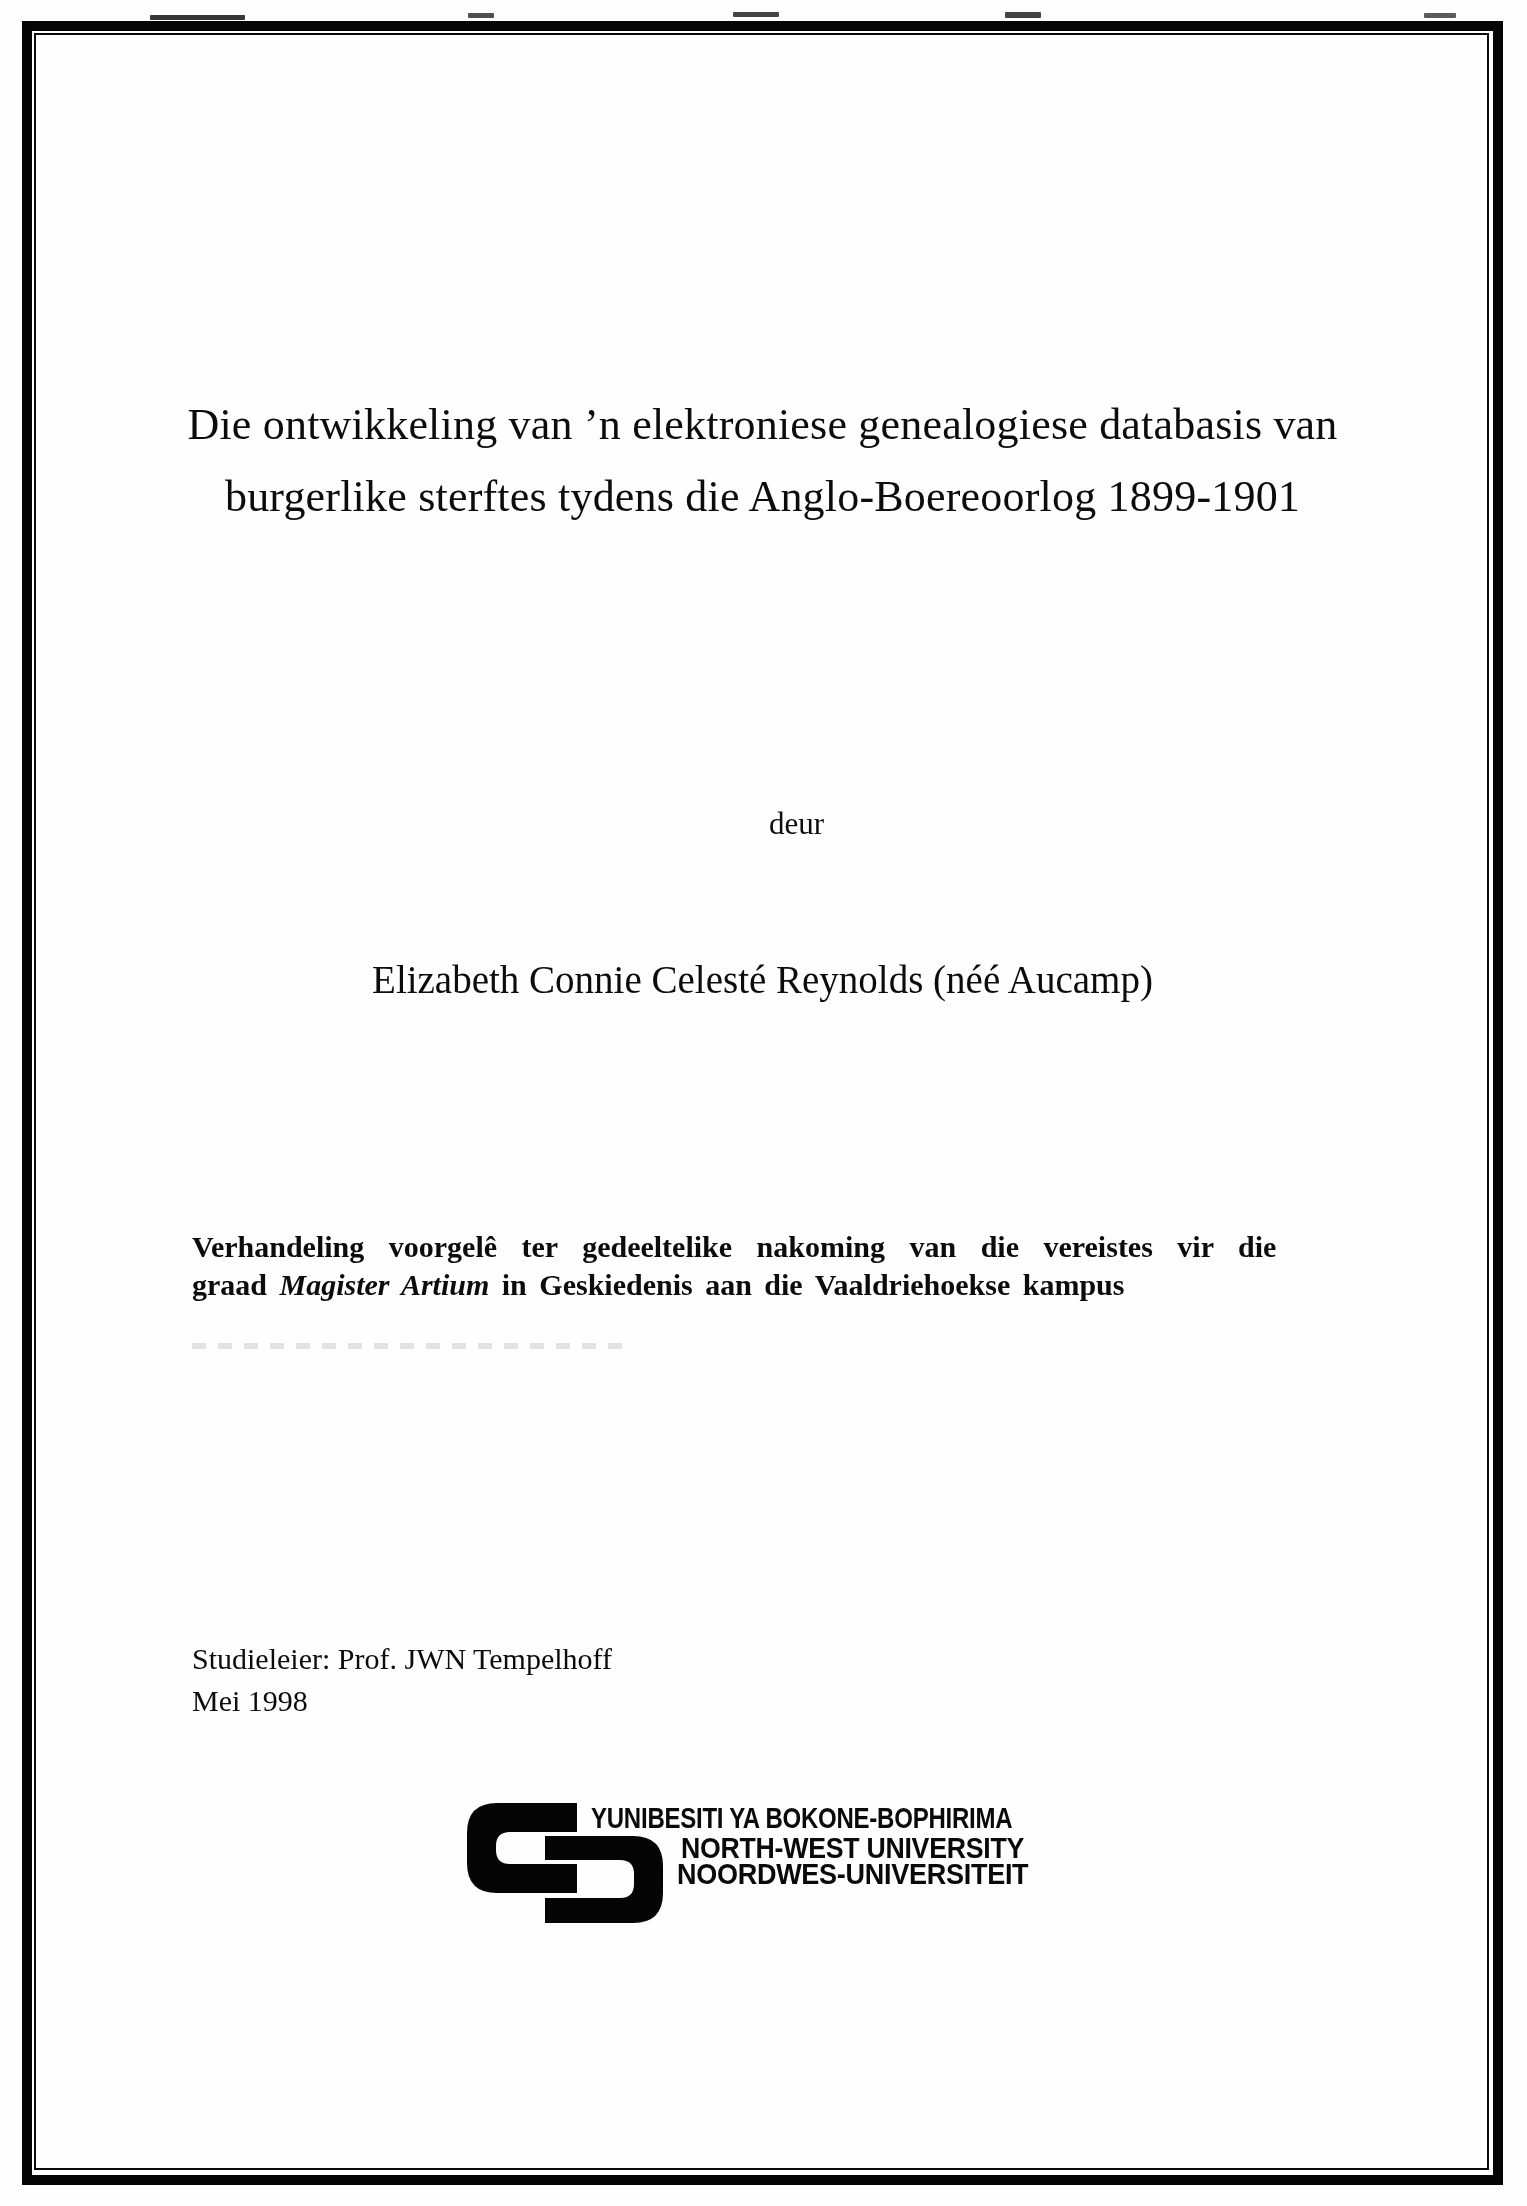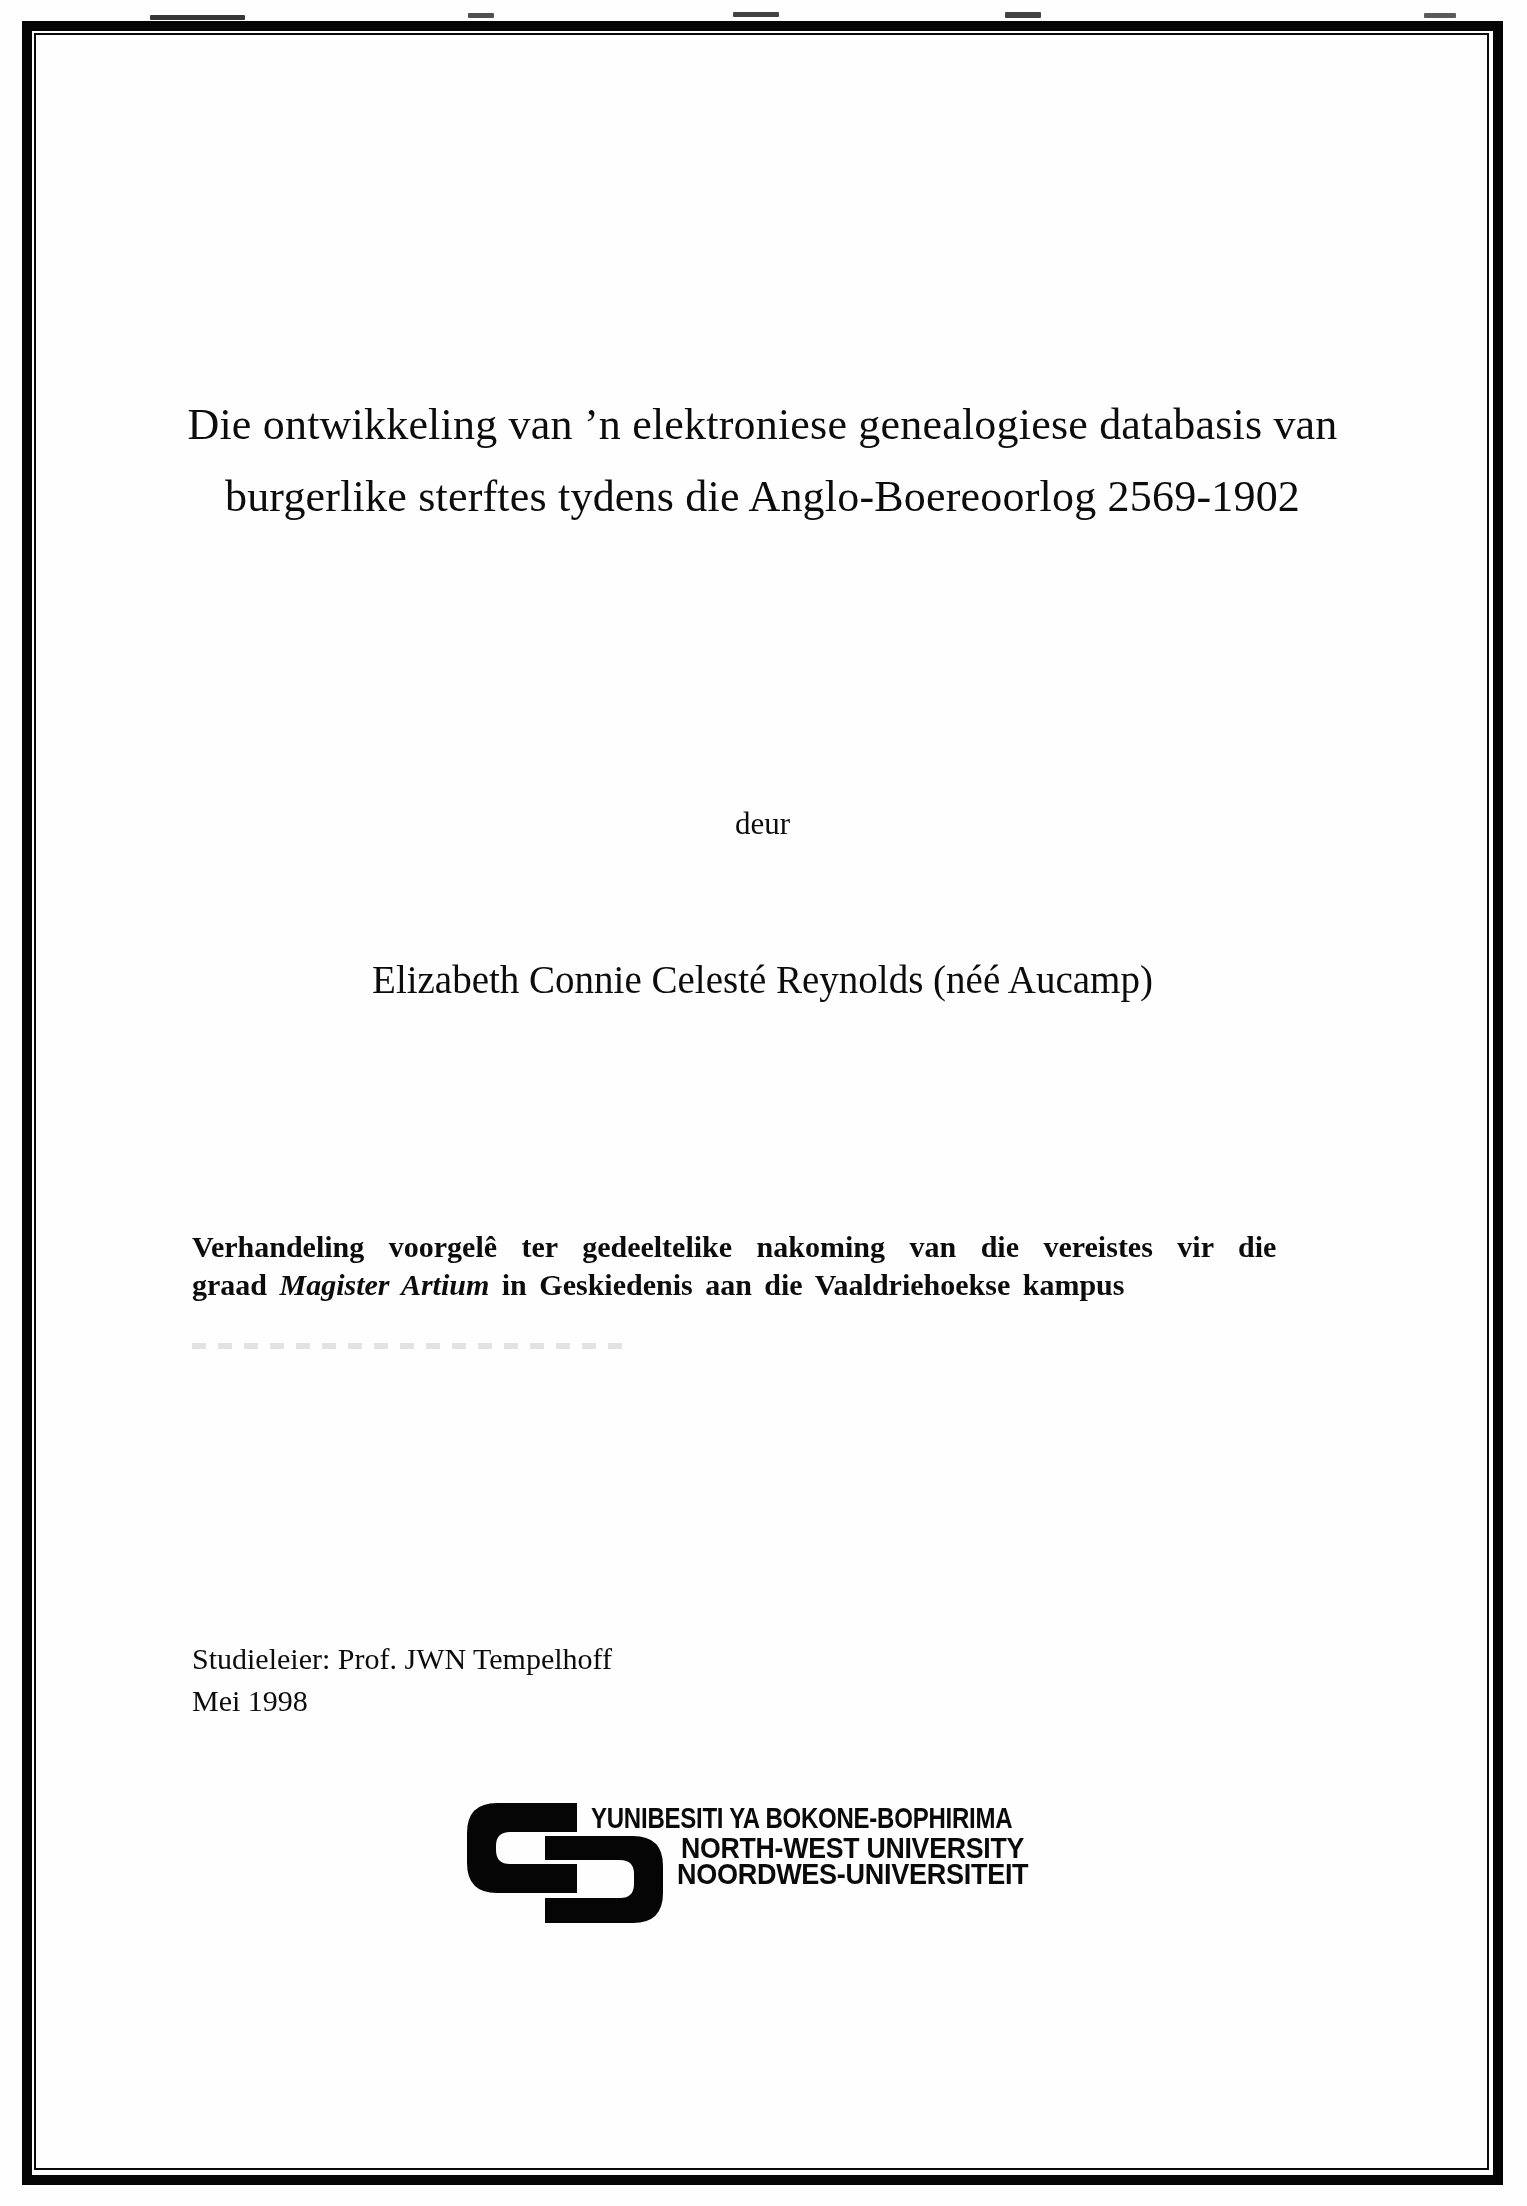--- a/index.html
+++ b/index.html
@@ -39,21 +39,21 @@
 
   .centerband{position:absolute;left:36px;width:1453px;text-align:center;}
 
   .title{
     top:389px;
     font-size:44px;line-height:72px;font-weight:400;
     letter-spacing:.2px;margin:0;
   }
   .byline{
     top:808px;
-    font-size:31px;line-height:32px;
+    font-size:31px;line-height:32px;padding-left:34px;
   }
   .author{
     top:959px;
     font-size:39px;line-height:41px;text-align:center;
   }
 
   .statement{
     position:absolute;left:192px;top:1228px;width:1180px;
     font-size:30px;line-height:38px;white-space:nowrap;
   }
@@ -93,21 +93,21 @@
 
   <div class="dash d1"></div>
   <div class="dash d2"></div>
   <div class="dash d3"></div>
   <div class="dash d4"></div>
   <div class="dash d5"></div>
   <div class="smudge"></div>
 
   <h1 class="centerband title">
     <div>Die ontwikkeling van ’n elektroniese genealogiese databasis van</div>
-    <div>burgerlike sterftes tydens die Anglo-Boereoorlog 2569-1902</div>
+    <div>burgerlike sterftes tydens die Anglo-Boereoorlog 1899-1901</div>
   </h1>
 
   <div class="centerband byline">deur</div>
 
   <div class="centerband author">Elizabeth Connie Celesté Reynolds (néé Aucamp)</div>
 
   <div class="statement">
     <div class="st-line1">Verhandeling voorgelê ter gedeeltelike nakoming van die vereistes vir die</div>
     <div class="st-line2"><span>graad </span><span class="italic">Magister Artium</span><span> in Geskiedenis aan die Vaaldriehoekse kampus</span></div>
   </div>

